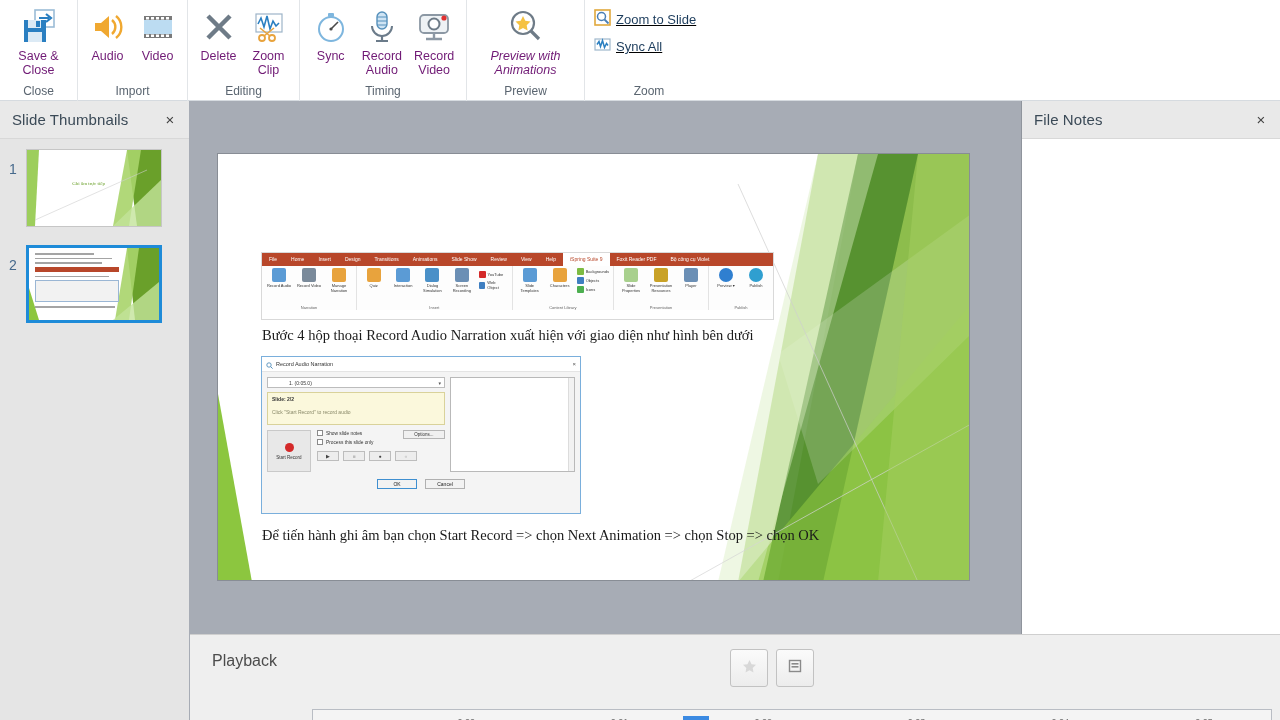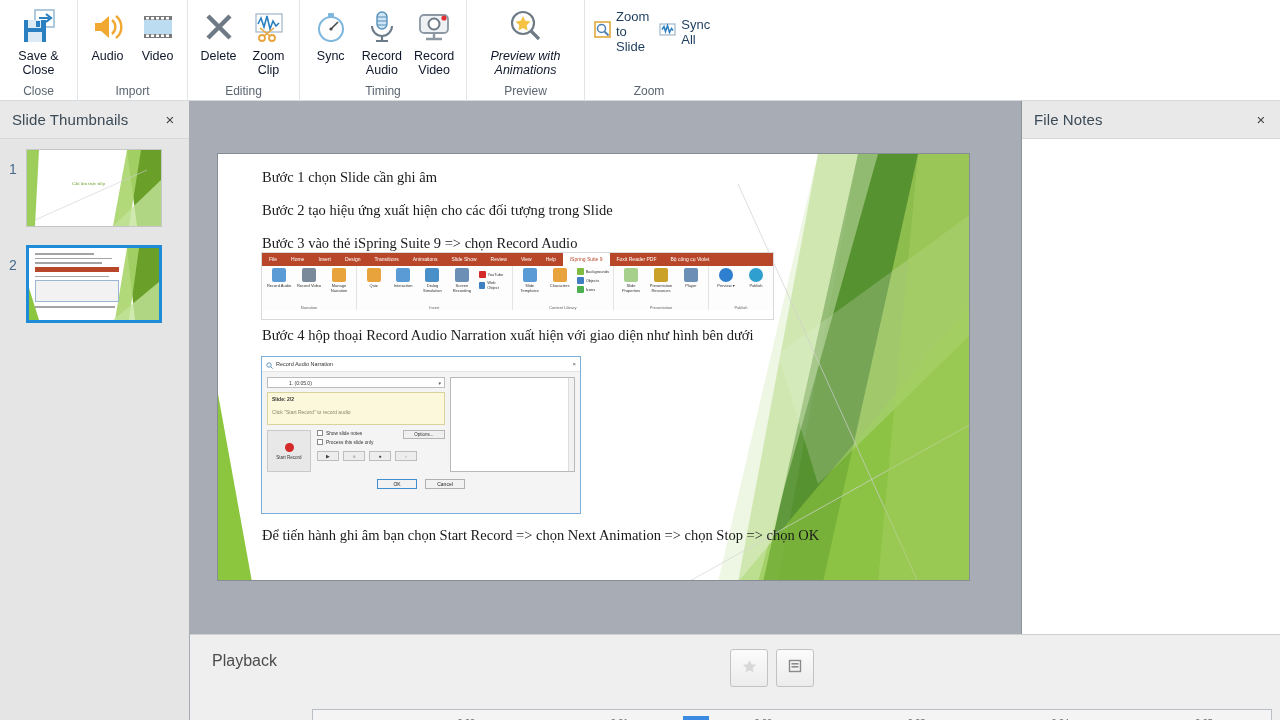--- a/index.html
+++ b/index.html
@@ -30,29 +30,29 @@
     text-align: center; font-size: 12px; color: #5a6570;
     padding-bottom: 4px; height: 18px; line-height: 16px;
   }
   .rbtn {
     display: flex; flex-direction: column; align-items: center;
     padding: 2px 6px 0 6px; cursor: default;
     min-width: 44px;
   }
   .rbtn .ico { height: 42px; display: flex; align-items: center; justify-content: center; }
   .rbtn .lbl {
-    font-size: 12.5px; color: #0f172a; text-align: center; line-height: 14px;
+    font-size: 12.5px; color: #701a75; text-align: center; line-height: 14px;
     margin-top: 1px;
   }
   .rbtn-sm {
     display: flex; flex-direction: row; align-items: center; gap: 5px;
     padding: 3px 5px; cursor: default;
   }
   .rbtn-sm .lbl { font-size: 13px; color: #1c3c5c; }
-  .rgroup-small-stack { display: flex; flex-direction: row; padding-top: 2px; }
+  .rgroup-small-stack { display: flex; flex-direction: column; padding-top: 2px; text-decoration: underline; }
 
   
   .workspace {
     position: absolute; left: 0; top: 101px; width: 1280px; height: 619px;
     background: #a7acb5;
   }
   
   .thumbs-panel {
     position: absolute; left: 0; top: 0; width: 190px; height: 619px;
     background: #e5e5e5;
@@ -501,25 +501,20 @@
             <path d="M640 0 L545 428 h60 L700 0z" fill="#4e8b2b" opacity=".85"></path>
             <path d="M520 428 L753 150 v278z" fill="#8cc63f" opacity=".6"></path>
             <path d="M560 200 L753 60 v120 L600 330z" fill="#ffffff" opacity=".18"></path>
             <path d="M600 0 L500 428 h40 L660 0z" fill="#d9edc0" opacity=".45"></path>
             <path d="M520 30 L700 428" stroke="#cfcfcf" stroke-width="1" fill="none" opacity=".7"></path>
             <path d="M470 428 L753 270" stroke="#d4d4d4" stroke-width="1" fill="none" opacity=".7"></path>
             <path d="M753 0 H700 L660 428 h93z" fill="#a5d05f" opacity=".5"></path>
           </svg>
         </div>
 
-        <div class="slide-text">
-          <div class="sline">Bước 1 chọn Slide cần ghi âm</div>
-          <div class="sline">Bước 2 tạo hiệu ứng xuất hiện cho các đối tượng trong Slide</div>
-          <div class="sline last">Bước 3 vào thẻ iSpring Suite 9 =&gt; chọn Record Audio</div>
-        </div>
 
         <div class="pic-ribbon">
           <div class="pr-tabs">
             <span class="pr-tab">File</span>
             <span class="pr-tab">Home</span>
             <span class="pr-tab">Insert</span>
             <span class="pr-tab">Design</span>
             <span class="pr-tab">Transitions</span>
             <span class="pr-tab">Animations</span>
             <span class="pr-tab">Slide Show</span>

